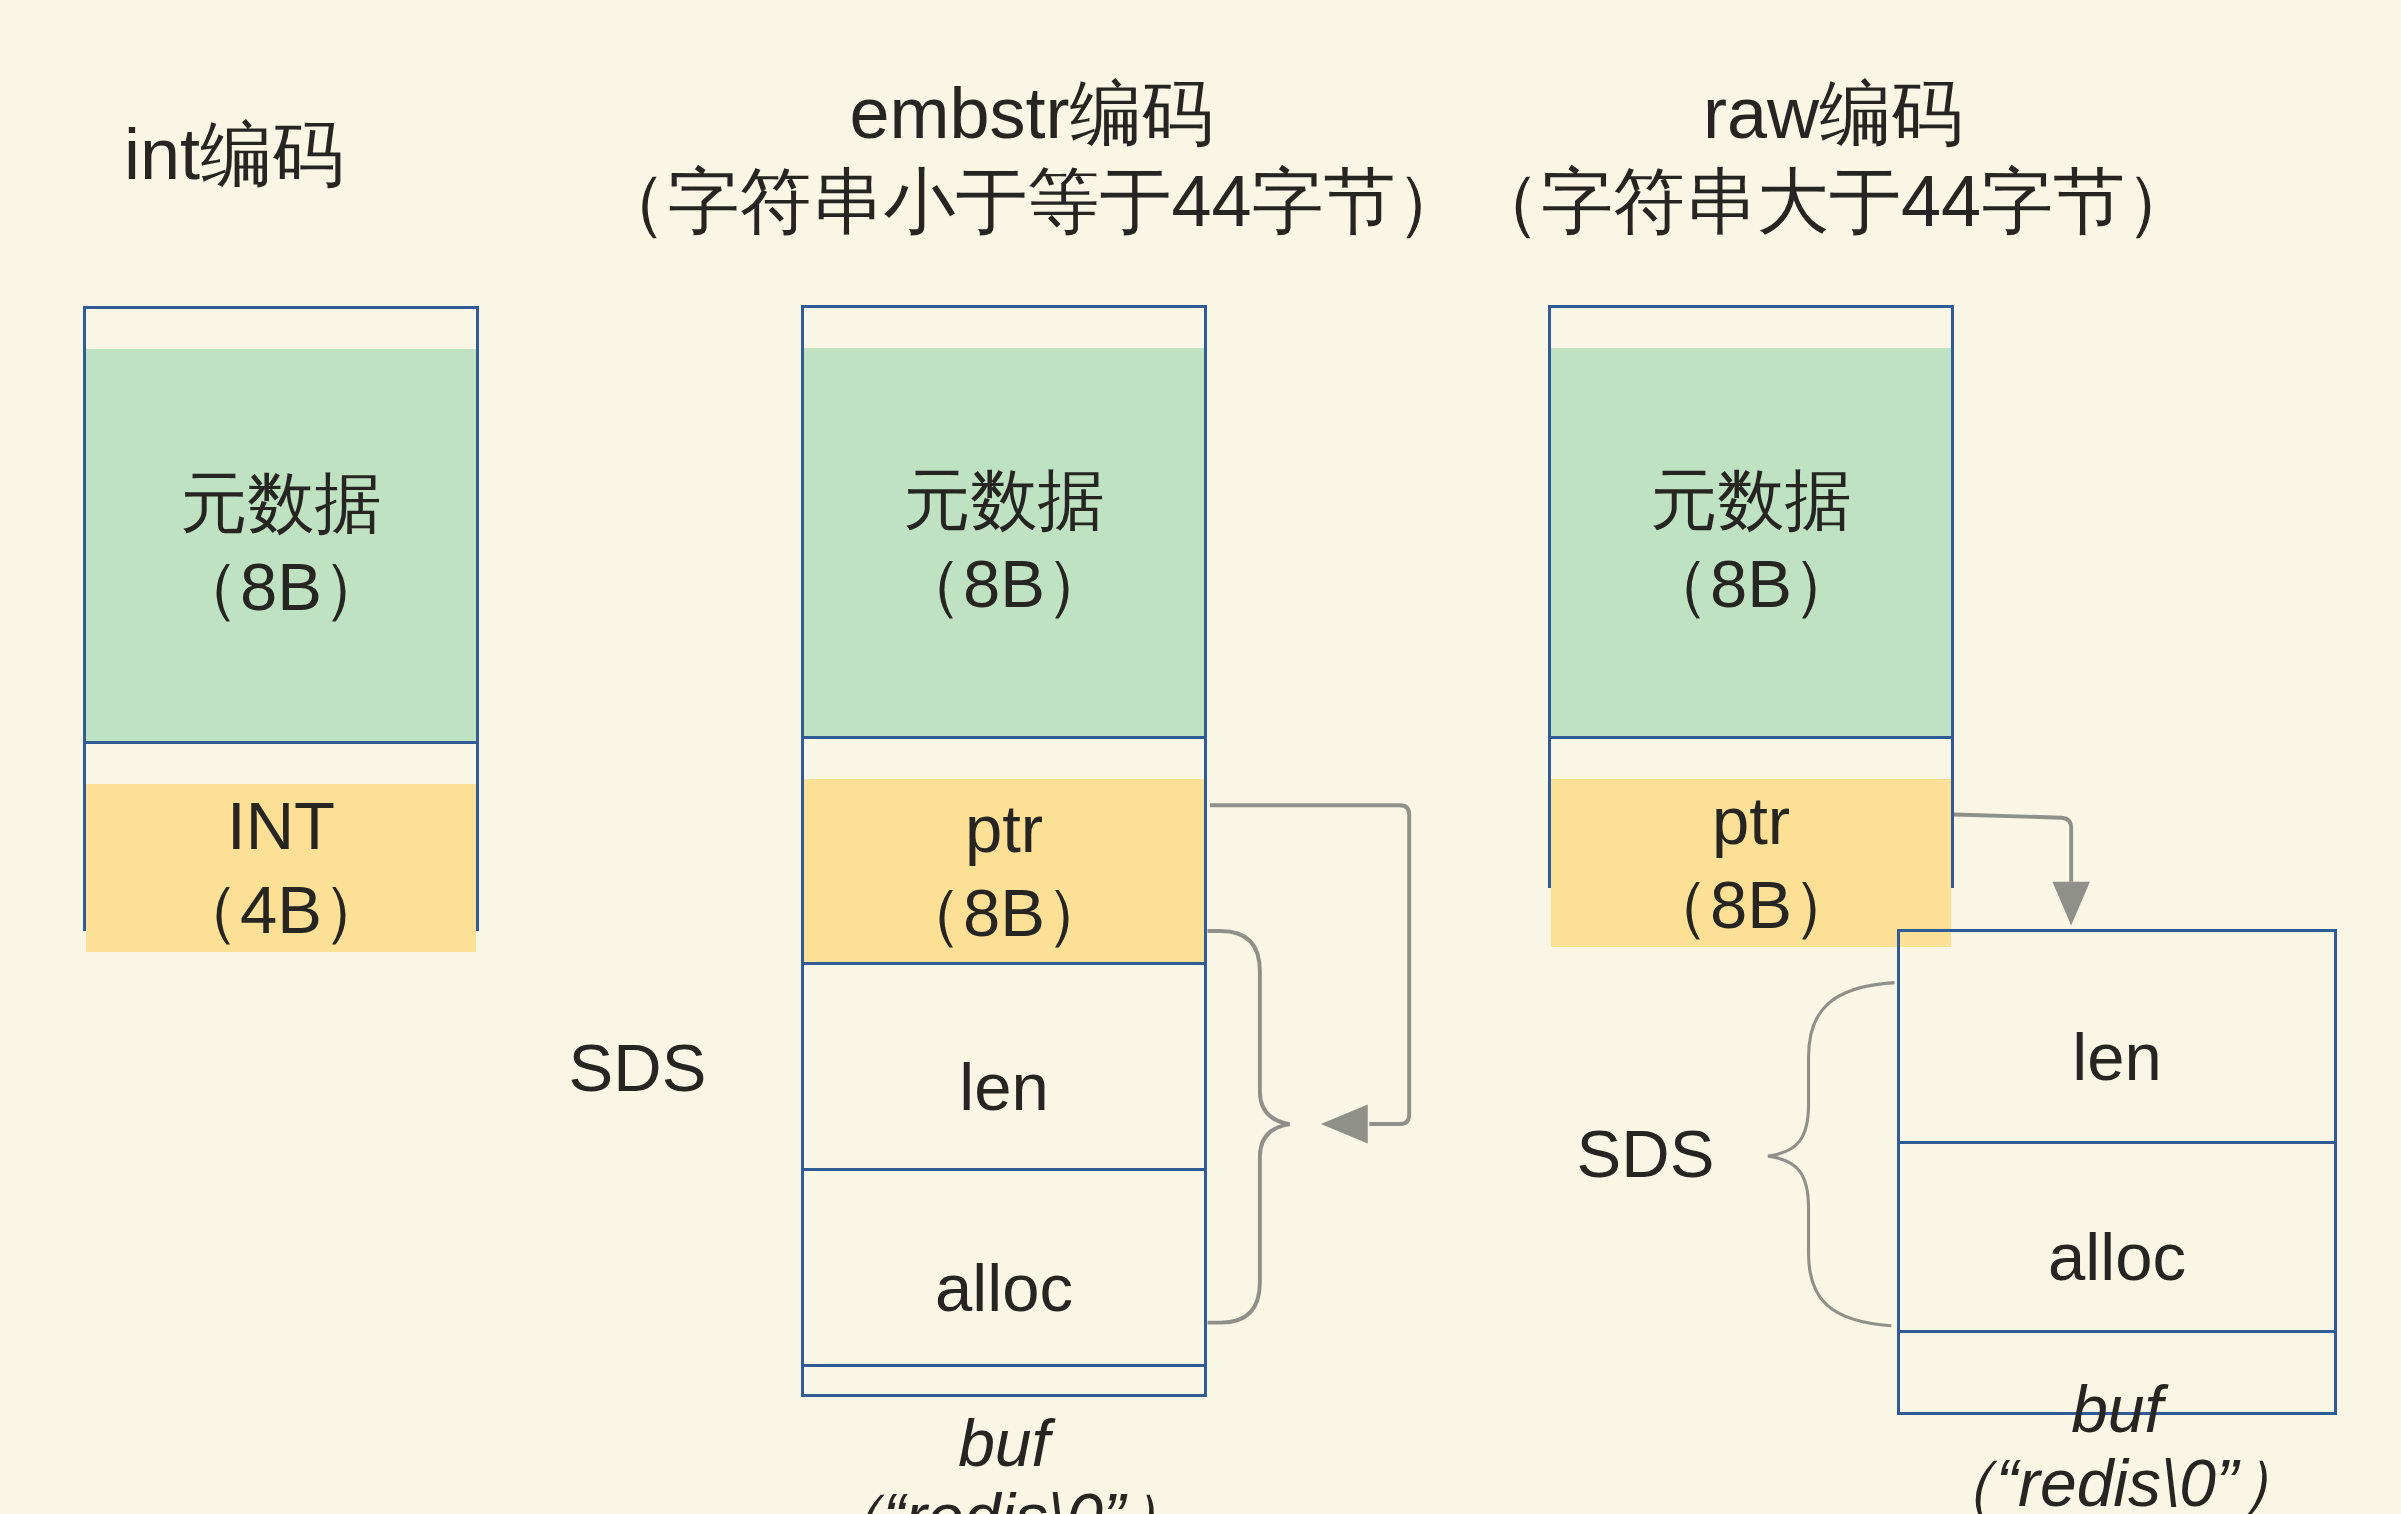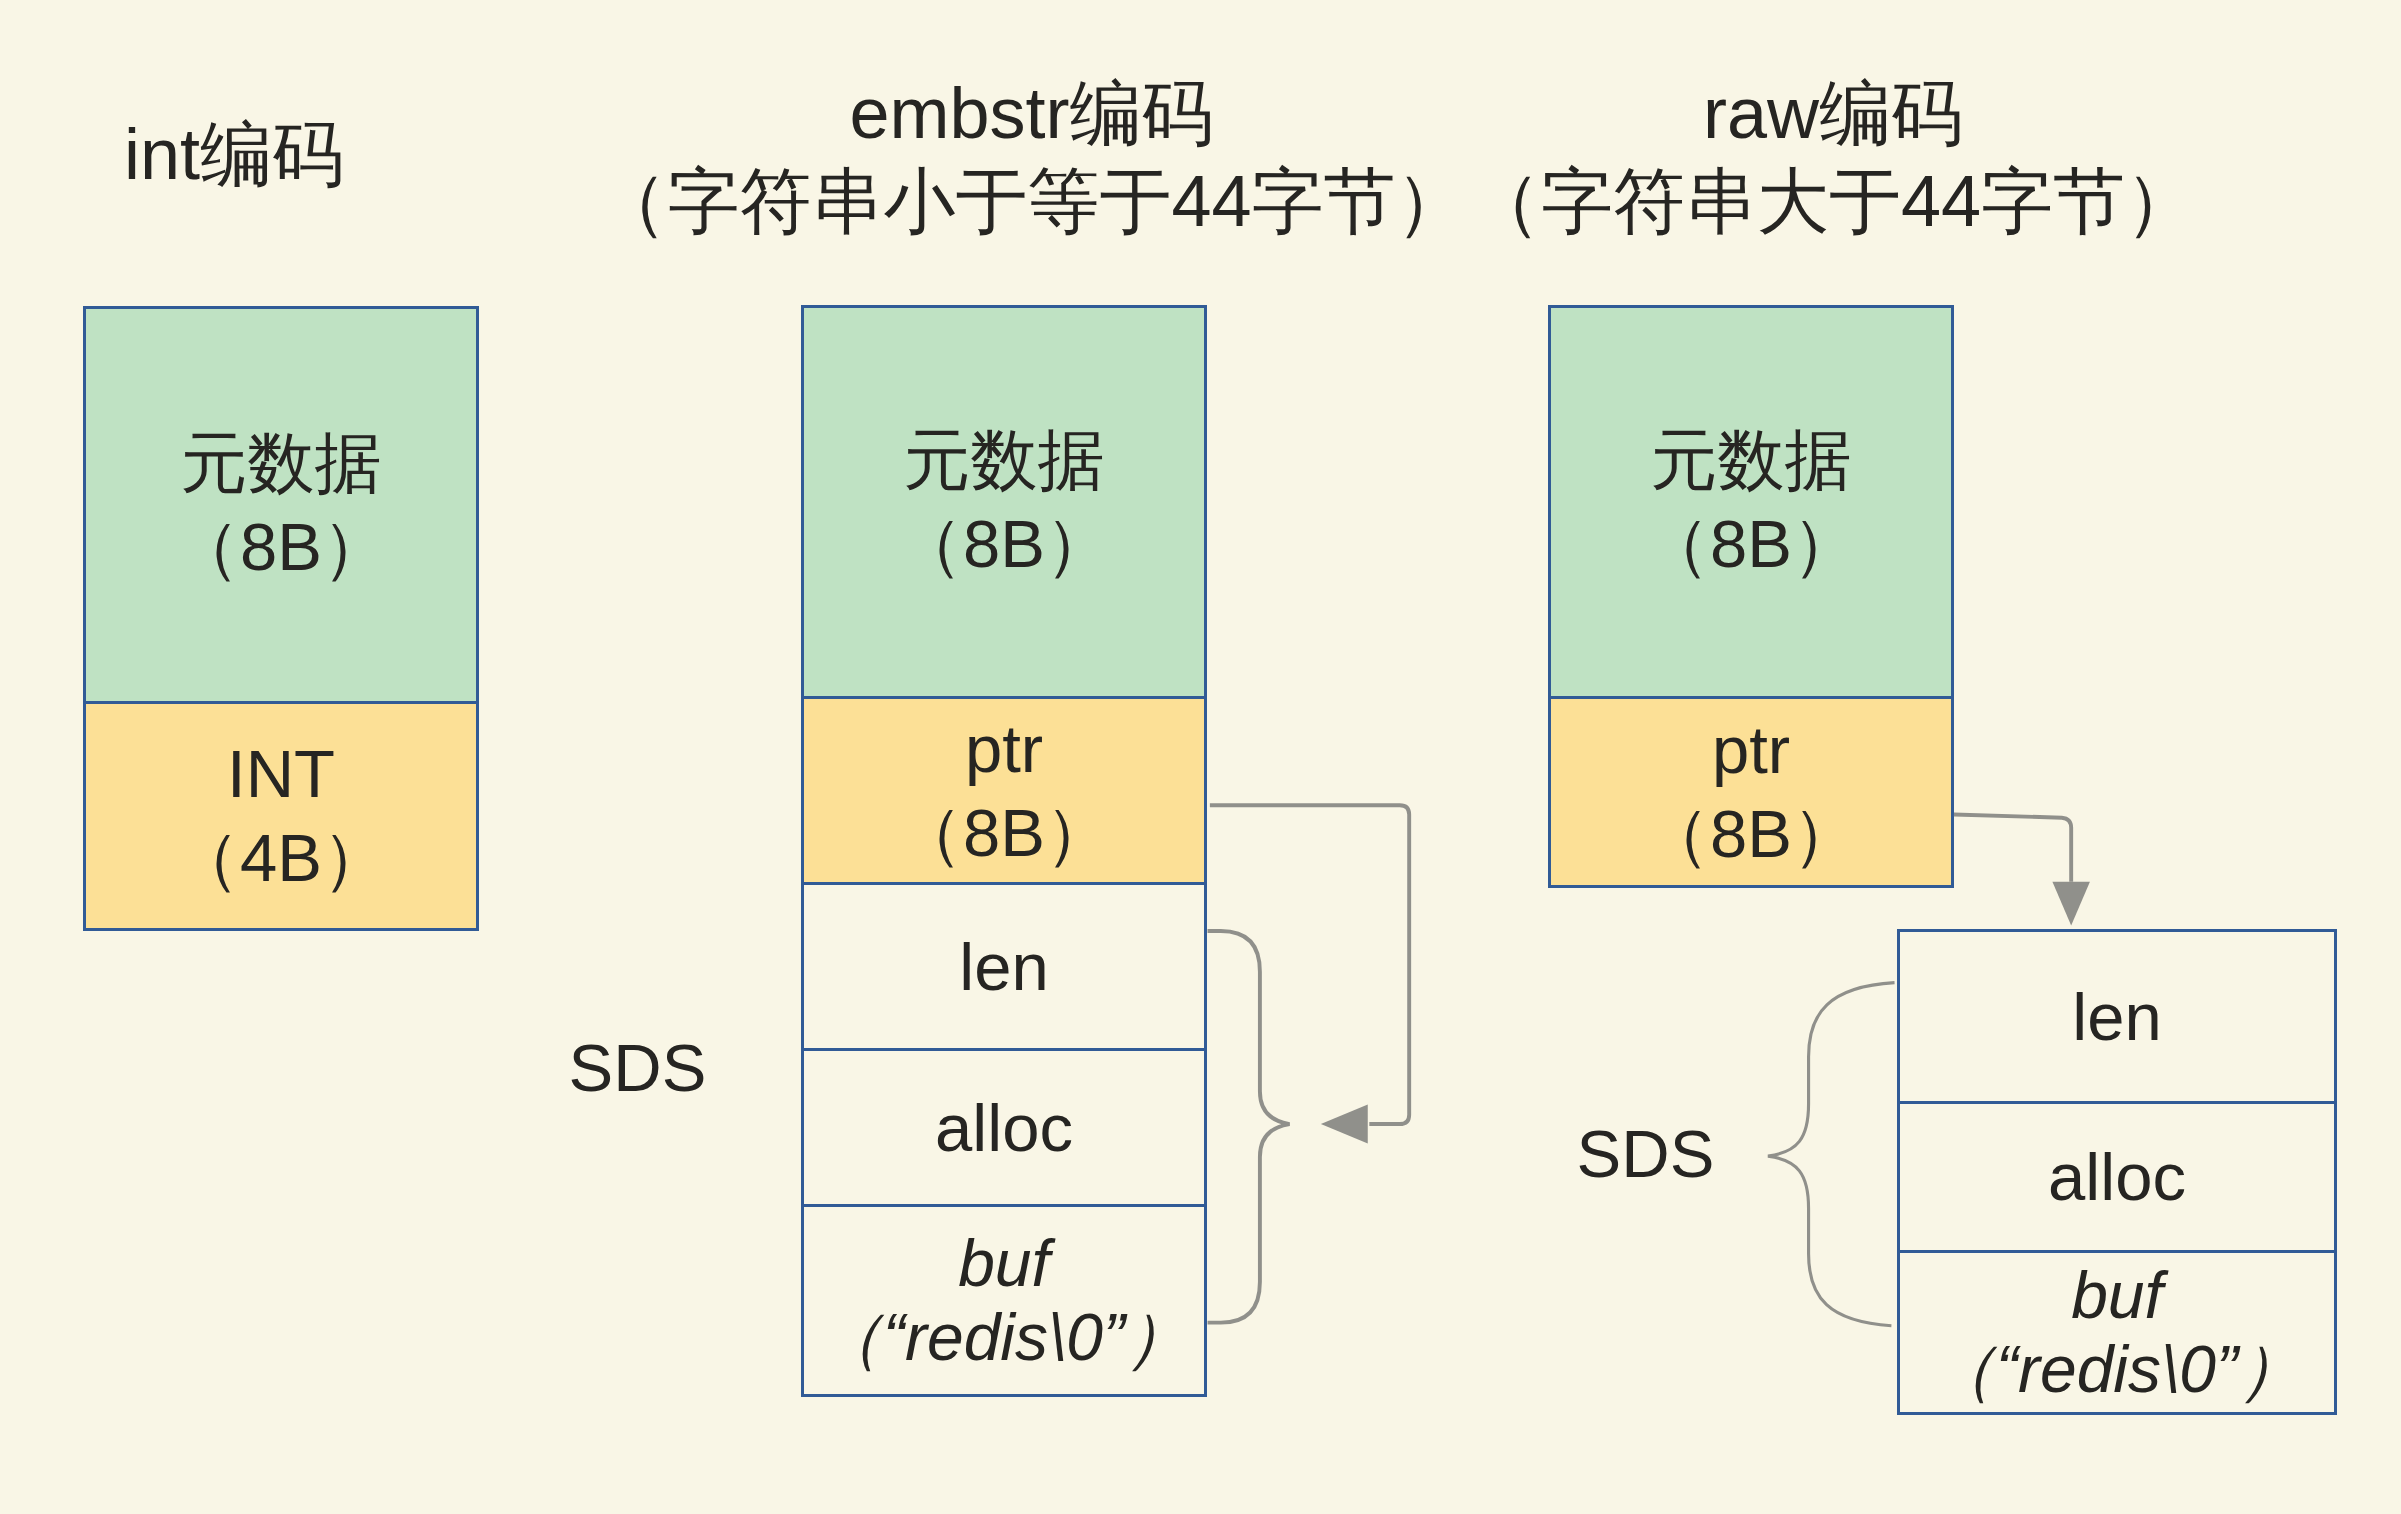--- a/index.html
+++ b/index.html
@@ -29,21 +29,21 @@
   }
   .b-int{left:83px; top:306px; width:396px; height:625px;}
   .b-embstr{left:801px; top:305px; width:406px; height:1092px;}
   .b-raw{left:1548px; top:305px; width:406px; height:583px;}
   .b-rawsds{left:1897px; top:929px; width:440px; height:486px;}
 
   .row{
     display:flex; align-items:center; justify-content:center;
     text-align:center; white-space:pre-line;
     font-size:67px; line-height:1.25; color:var(--ink);
-    box-sizing:border-box; flex:0 0 auto;
+    box-sizing:border-box; flex:0 0 auto;margin-top:40px;
   }
   .row.grow{flex:1 1 auto;}
   .div{border-bottom:3.9px solid var(--blue);}
   .green{background:var(--green);}
   .yellow{background:var(--yellow);}
   .h505{height:395px;} .h500{height:391px;}
   .h238{height:186px;} .h212{height:166px;} .h200{height:156px;}
   .h220{height:172px;} .h190{height:149px;}
   .tight{line-height:1.12; font-size:66px;font-style:italic;}
 

